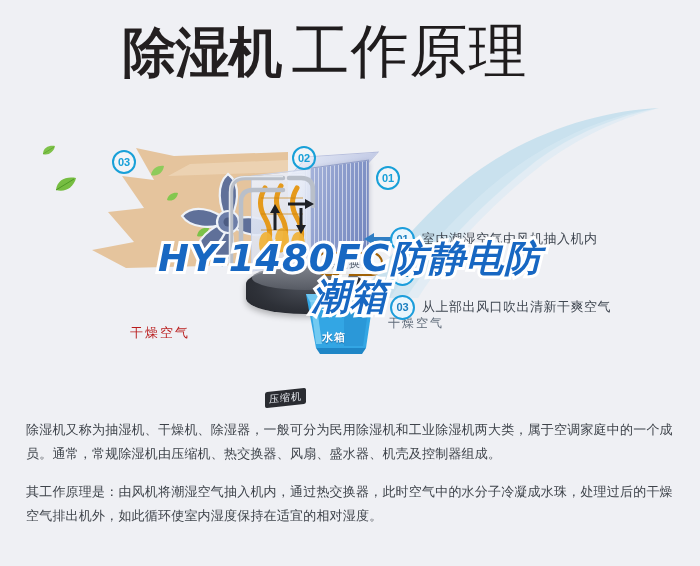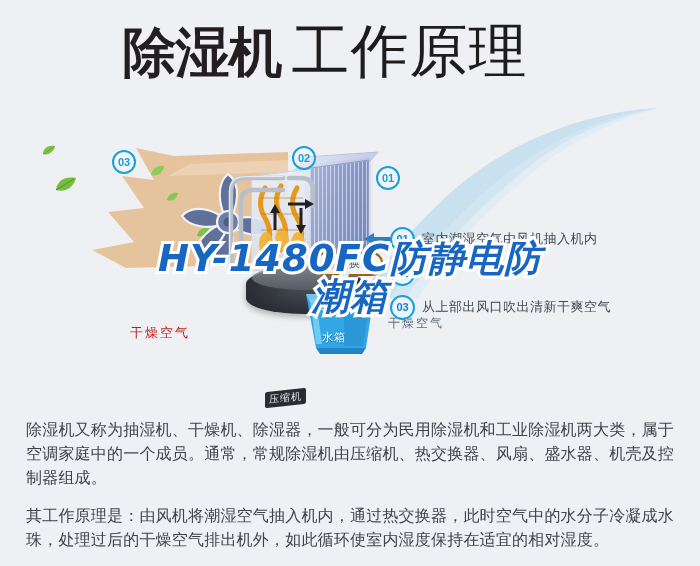--- a/index.html
+++ b/index.html
@@ -94,21 +94,21 @@
   }
   .base-rim{
     position:absolute;left:252px;top:158px;width:106px;height:24px;
     background:linear-gradient(180deg,#8b8f98,#5a5e67);
     border-radius:50%;
     opacity:.85;
   }
   .tank{position:absolute;left:300px;top:182px;width:82px;height:66px;}
   .tank-label{
     position:absolute;left:322px;top:222px;
-    font-size:11px;color:#fff;font-weight:400;
+    font-size:11px;color:#fff;font-weight:700;
     text-shadow:0 1px 1px rgba(0,60,120,.6);
     letter-spacing:1px;
   }
 
   
   .lbl{position:absolute;font-size:11px;color:#5b6470;letter-spacing:1px;white-space:nowrap;}
   .lbl-dry{left:130px;top:216px;color:#b91c1c;font-size:13px;letter-spacing:2px;}
   .lbl-wet{left:388px;top:207px;color:#5e6a78;font-size:12px;letter-spacing:2px;}
 
   
@@ -181,21 +181,21 @@
     -webkit-text-stroke:6px #ffffff;
     paint-order:stroke fill;
     text-shadow:
       0 0 1px #fff, 0 1px 0 #fff, 1px 0 0 #fff, -1px 0 0 #fff, 0 -1px 0 #fff;
   }
 
   
   .copy{position:absolute;left:26px;top:418px;width:656px;}
   .copy p{
     margin:0 0 14px 0;
-    font-size:16px;
+    font-size:13px;
     line-height:24px;
     color:#3e434a;
     letter-spacing:.2px;
   }
   .copy p:last-child{margin-bottom:8px;}
 </style>
 </head>
 <body style="background: rgb(239, 240, 244);">
 
 <div id="page">

